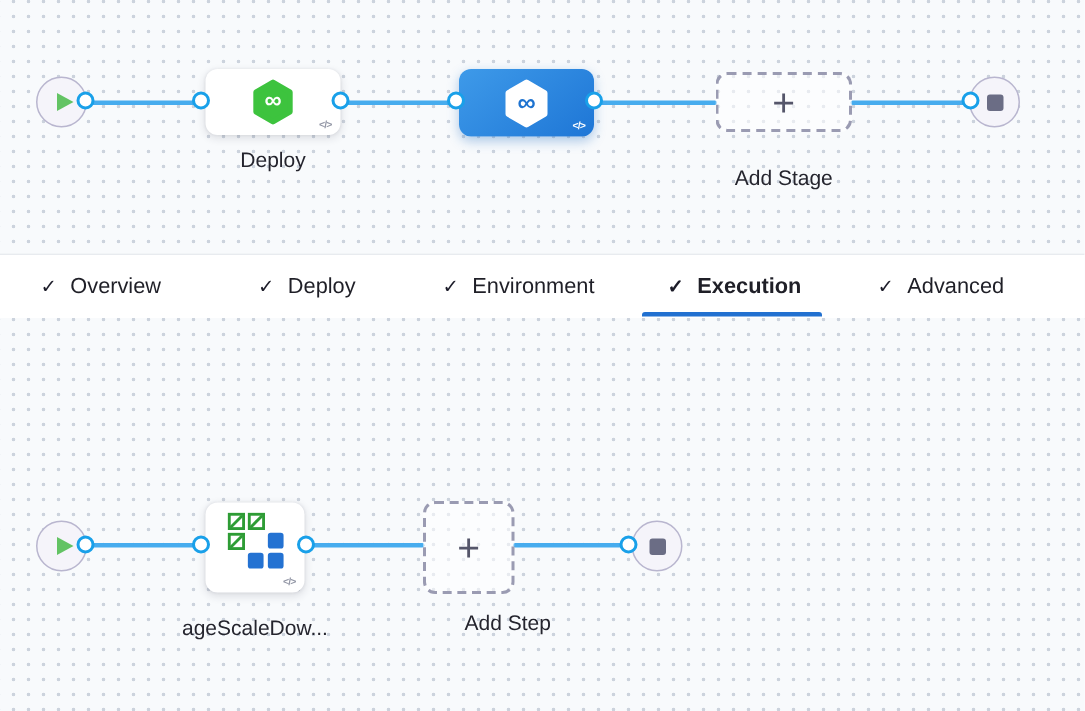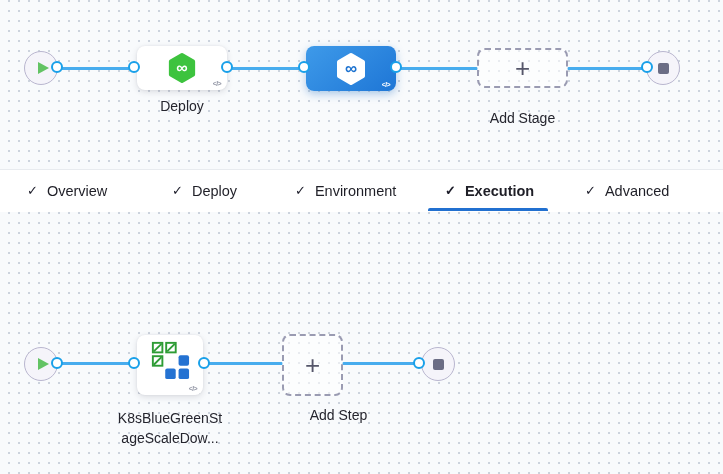--- a/index.html
+++ b/index.html
@@ -149,21 +149,20 @@
         <g fill="#2472d2">
           <rect x="30" y="16" width="11" height="11" rx="2"></rect>
           <rect x="16" y="30" width="11" height="11" rx="2"></rect>
           <rect x="30" y="30" width="11" height="11" rx="2"></rect>
         </g>
       </svg>
     </div>
     <div class="codeicon gray">&lt;/&gt;</div>
   </div>
   <div class="nodelabel" style="left:115px;top:196px;width:110px;line-height:20px;">
-    <div>K8sBlueGreenSt</div>
     <div>ageScaleDow...</div>
   </div>
 
   <div class="addbox" style="left:282px;top:122px;width:57px;height:58px;">
     <span>+</span>
   </div>
   <div class="nodelabel" style="left:277px;top:195px;width:71px;margin-left:26px;">Add Step</div>
 
   <div class="termnode" style="left:421px;top:135px;">
     <div class="stop-sq"></div>

